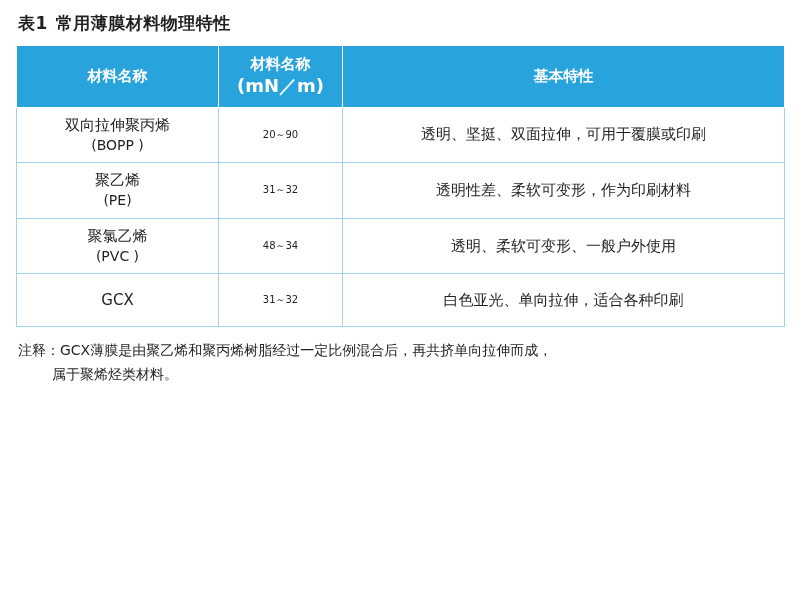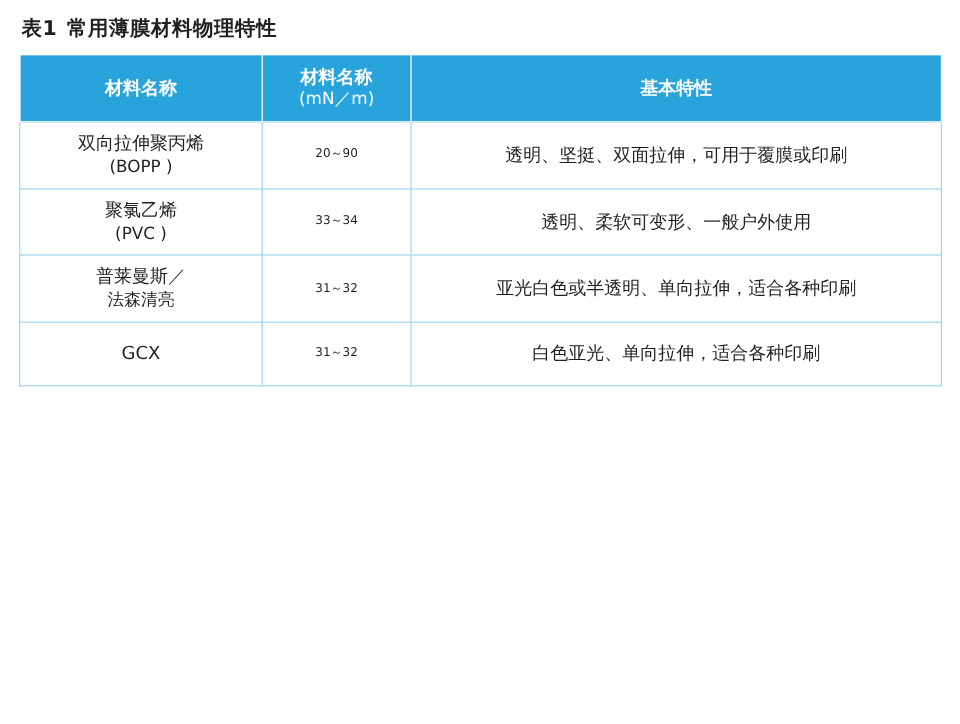--- a/index.html
+++ b/index.html
@@ -44,22 +44,22 @@
     color: #ffffff;
     font-size: 15px;
     font-weight: bold;
     text-align: center;
     padding: 8px 4px;
     border: 1px solid #ffffff;
     line-height: 1.35;
   }
   table.film-table th .unit {
     display: block;
-    font-size: 14px;
-    font-weight: normal;
+    font-size: 18px;
+    font-weight: bold;
   }
   table.film-table td {
     border: 1px solid #9fd4ee;
     text-align: center;
     font-size: 15px;
     padding: 7px 6px;
     line-height: 1.4;
     color: #231f20;
     height: 38px;
   }
@@ -117,39 +117,43 @@
       <tr>
         <td class="name">
           <span>双向拉伸聚丙烯</span>
           <span class="sub">(BOPP )</span>
         </td>
         <td class="tension">20～90</td>
         <td class="feature">透明、坚挺、双面拉伸，可用于覆膜或印刷</td>
       </tr>
       <tr>
         <td class="name">
+          <span>聚乙烯</span>
+          <span class="sub">(PE)</span>
+        </td>
+        <td class="tension">31～32</td>
+        <td class="feature">透明性差、柔软可变形，作为印刷材料</td>
+      </tr>
+      <tr>
+        <td class="name">
           <span>聚氯乙烯</span>
           <span class="sub">(PVC )</span>
         </td>
-        <td class="tension">33～34</td>
+        <td class="tension">48～34</td>
         <td class="feature">透明、柔软可变形、一般户外使用</td>
-      </tr>
-      <tr>
-        <td class="name">
-          <span>普莱曼斯／</span>
-          <span class="sub">法森清亮</span>
-        </td>
-        <td class="tension">31～32</td>
-        <td class="feature">亚光白色或半透明、单向拉伸，适合各种印刷</td>
       </tr>
       <tr>
         <td class="name">
           <span>GCX</span>
           <span class="sub"></span>
         </td>
         <td class="tension">31～32</td>
         <td class="feature">白色亚光、单向拉伸，适合各种印刷</td>
       </tr>
     </tbody>
   </table>
 
+  <div class="note">
+    <span>注释：GCX薄膜是由聚乙烯和聚丙烯树脂经过一定比例混合后，再共挤单向拉伸而成，</span>
+    <span class="note-line2">属于聚烯烃类材料。</span>
+  </div>
 
 </div>
 
 </body></html>

